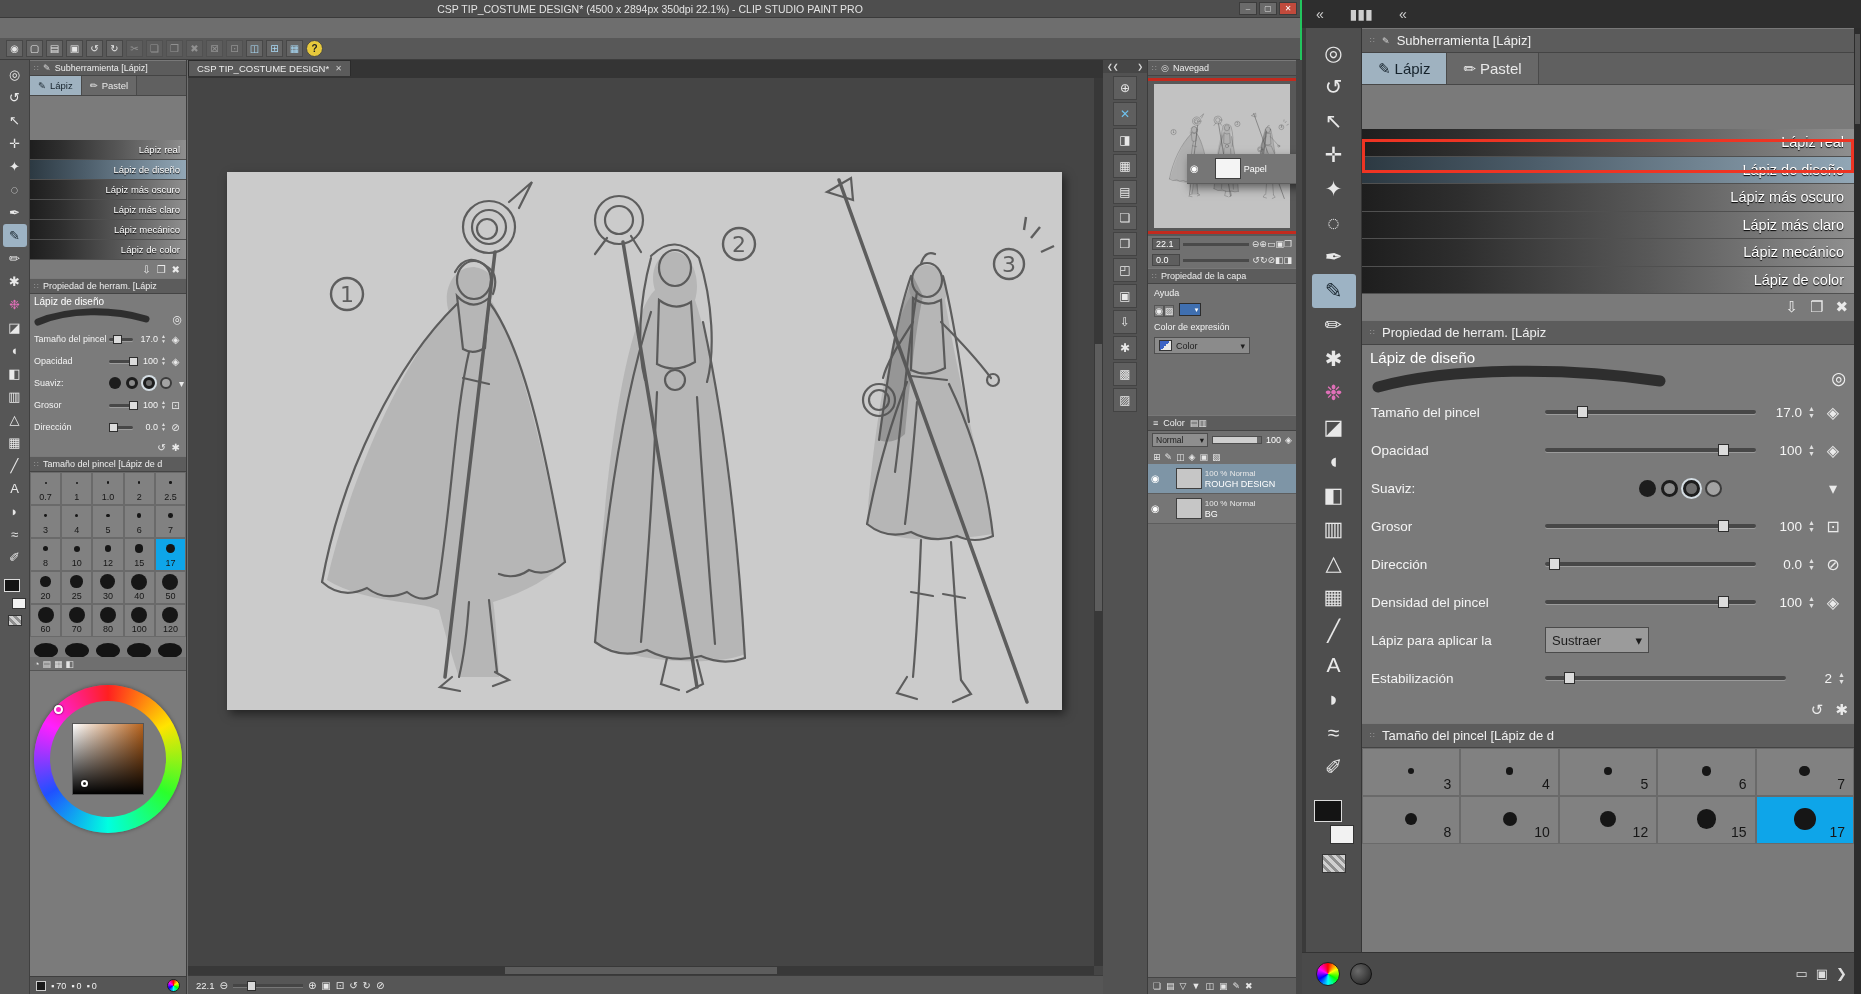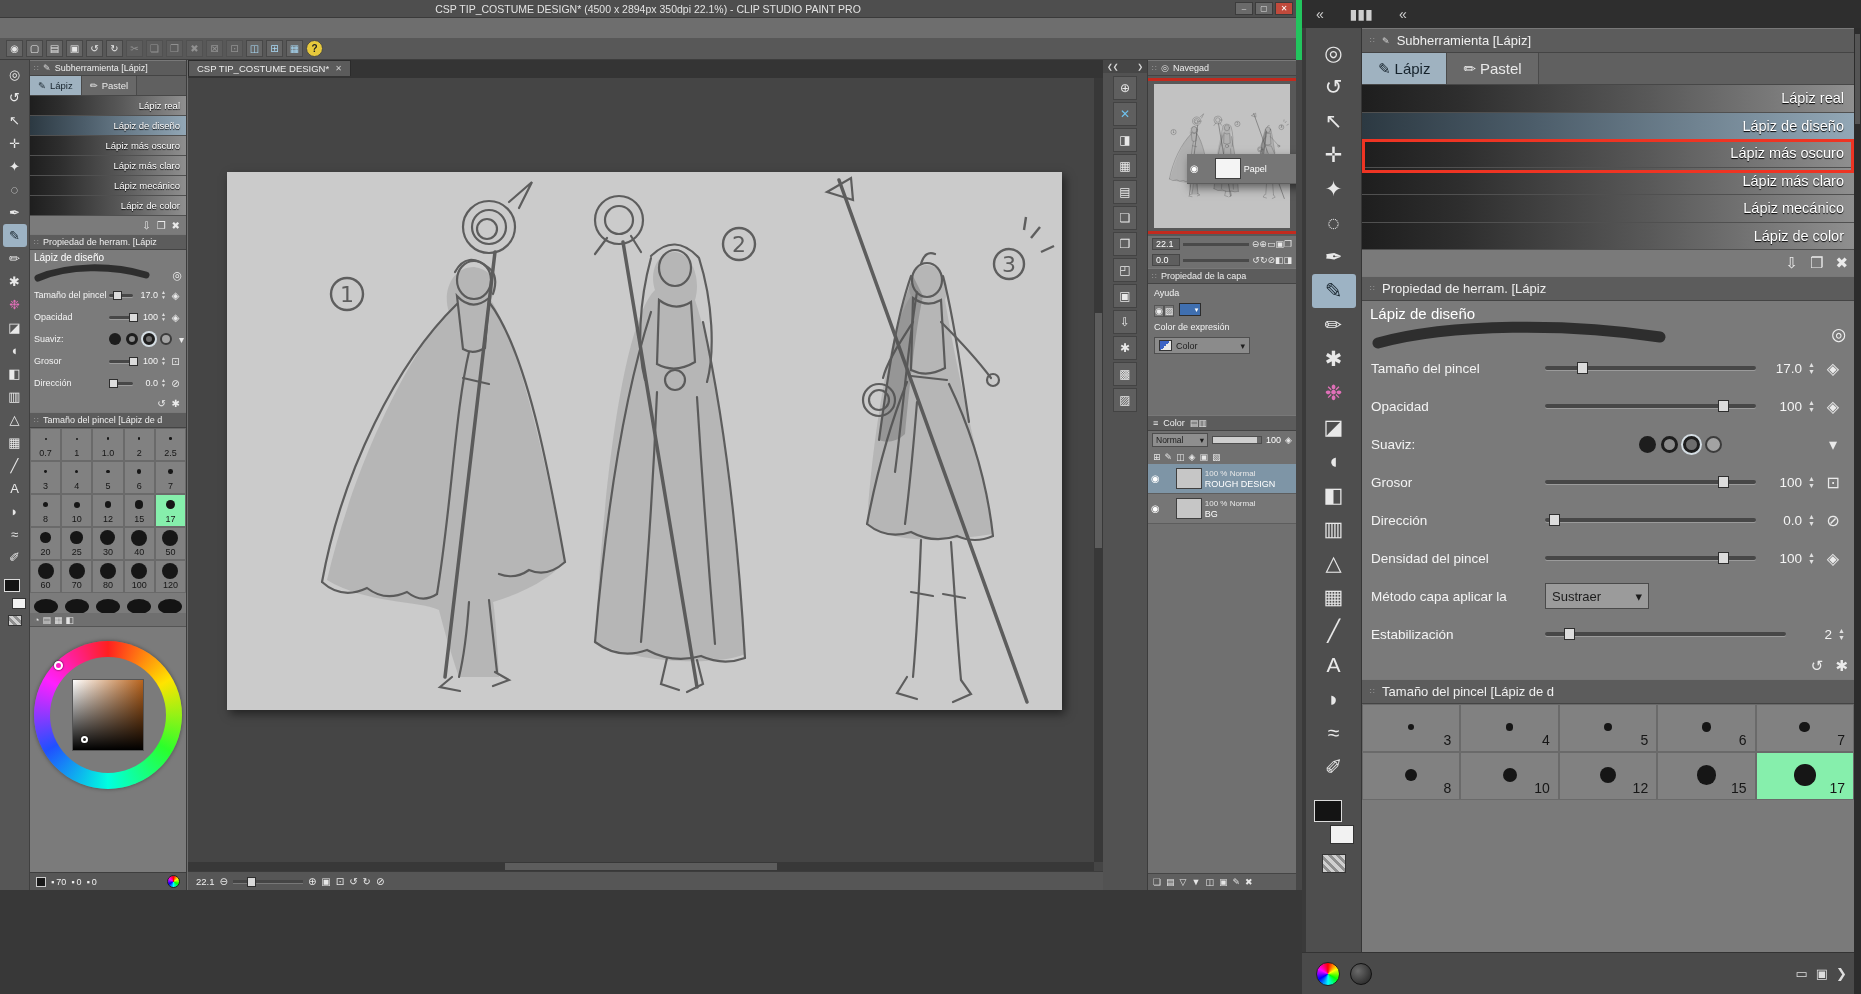--- a/index.html
+++ b/index.html
@@ -1,21 +1,21 @@
 <!DOCTYPE html>
 <html><head>
 <meta charset="utf-8">
 <style>
   * { margin:0; padding:0; box-sizing:border-box; }
   html,body { width:1861px; height:994px; overflow:hidden; background:#383838;
     font-family:"Liberation Sans","DejaVu Sans",sans-serif; }
   #root { position:relative; width:1861px; height:994px; background:#383838; color:#eee; }
 
   
-  #app { position:absolute; left:0; top:0; width:1302px; height:890px; background:#6e6e6e; border-right:6px solid #22c55e; }
+  #app { position:absolute; left:0; top:0; width:1302px; height:994px; background:#6e6e6e; border-right:2px solid #22c55e; }
 
   .titlebar { position:absolute; left:0; top:0; right:0; height:18px; background:#4e4e4e;
     display:flex; align-items:center; justify-content:center; border-bottom:1px solid #3a3a3a; }
   .titlebar .title { font-size:10.5px; color:#e3e3e3; white-space:nowrap; }
   .winbtns { position:absolute; right:3px; top:2px; display:flex; gap:2px; }
   .wbtn { width:18px; height:13px; background:#6a6a6a; border:1px solid #3c3c3c; color:#ddd;
     font-size:8px; line-height:11px; text-align:center; }
   .wbtn.close { background:#c14a3c; color:#fff; }
 
   .menubar { position:absolute; left:0; top:18px; right:0; height:20px; background:#454545;
@@ -47,21 +47,21 @@
     white-space:nowrap; overflow:hidden; flex:none; }
   .grip { color:#9a9a9a; font-size:8px; }
   .ph-icon { font-size:9px; color:#ddd; }
 
   .subtool-tabs { display:flex; height:20px; background:#606060; border-bottom:1px solid #474747; flex:none; }
   .subtool-tabs.lg { height:32px; }
   .stab { display:flex; align-items:center; gap:4px; padding:0 8px; font-size:9.5px; color:#e8e8e8; background:#686868; border-right:1px solid #4a4a4a; }
   .stab.selected { background:#9fb2c0; color:#16232c; }
   .subtool-tabs.lg .stab { font-size:15px; padding:0 16px; }
 
-  .subtool-list { flex:none; }
+  .subtool-list { flex:none;margin-top:44px; }
   .brush-row { position:relative; display:flex; align-items:center; justify-content:flex-end;
     height:20px; padding-right:6px; color:#fff; font-size:9.5px;
     background:linear-gradient(90deg,#1e1e1e 0%,#2e2e2e 20%,#585858 58%,#8f8f8f 100%);
     border-bottom:1px solid #505050; text-shadow:0 1px 1px #000; }
   .brush-row.selected { background:linear-gradient(90deg,#2c3942 0%,#4c5d6a 35%,#92a7b6 100%); }
   .subtool-list.lg .brush-row { height:27.5px; font-size:14.5px; padding-right:10px; }
 
   .panel-footer { display:flex; justify-content:flex-end; align-items:center; gap:6px; height:18px; padding:0 6px; flex:none; }
   .pf-icon { font-size:10px; color:#eaeaea; }
 
@@ -84,21 +84,21 @@
   .dotopt.d4 { background:#a3a3a3; border:2px solid #3c3c3c; }
   .mbtn { display:flex; align-items:center; justify-content:space-between; background:#9b9b9b; color:#1c1c1c;
     border:1px solid #4a4a4a; padding:0 6px; height:18px; min-width:86px; font-size:9px; }
 
   
   .size-grid { display:grid; grid-template-columns:repeat(5,1fr); flex:none; }
   .size-cell { position:relative; height:33px; background:#818181; border:1px solid #6a6a6a; color:#161616;
     display:flex; flex-direction:column; align-items:center; justify-content:flex-end; padding-bottom:2px; }
   .size-cell .dot { width:var(--dot,4px); height:var(--dot,4px); border-radius:50%; background:#161616; margin:auto; }
   .size-cell .num { font-size:9px; }
-  .size-cell.selected { background:#86efac; }
+  .size-cell.selected { background:#0ea5e9; }
   .oval-row { display:grid; grid-template-columns:repeat(5,1fr); height:20px; overflow:hidden; flex:none; }
   .oval-row div { width:24px; height:15px; border-radius:50%; background:#141414; margin:6px auto 0; }
 
   
   .wheel-tabs { display:flex; gap:3px; height:14px; align-items:center; padding:0 4px; background:#6f6f6f; border-bottom:1px solid #555; flex:none; }
   .wt-icon { font-size:9px; color:#e4e4e4; }
   .wheel-wrap { position:relative; height:190px; flex:none; }
   .hue-ring { position:absolute; left:4px; top:14px; width:148px; height:148px; border-radius:50%;
     background:conic-gradient(#ff2020,#ffe400,#2bff2b,#00ffe0,#2050ff,#ff20ff,#ff2020); box-shadow:0 0 4px rgba(0,0,0,.4); }
   .hue-hole { position:absolute; inset:16px; border-radius:50%; background:#7b7b7b; }
@@ -992,21 +992,21 @@
         <span class="plabel">Densidad del pincel</span>
         <span class="ptrack" style="--p:82%"></span>
         <span class="pval">100</span>
         <span class="spin">
             <span>▲</span>
             <span>▼</span>
           </span>
         <span class="picon">◈</span>
       </div>
       <div class="prow">
-        <span class="plabel">Método capa aplicar la</span>
+        <span class="plabel">Lápiz para aplicar la</span>
         <span class="mbtn">
           <span>Sustraer</span>
           <span>▾</span>
         </span>
       </div>
       <div class="prow">
         <span class="plabel">Estabilización</span>
         <span class="ptrack" style="--p:8%"></span>
         <span class="pval">2</span>
         <span class="spin">

